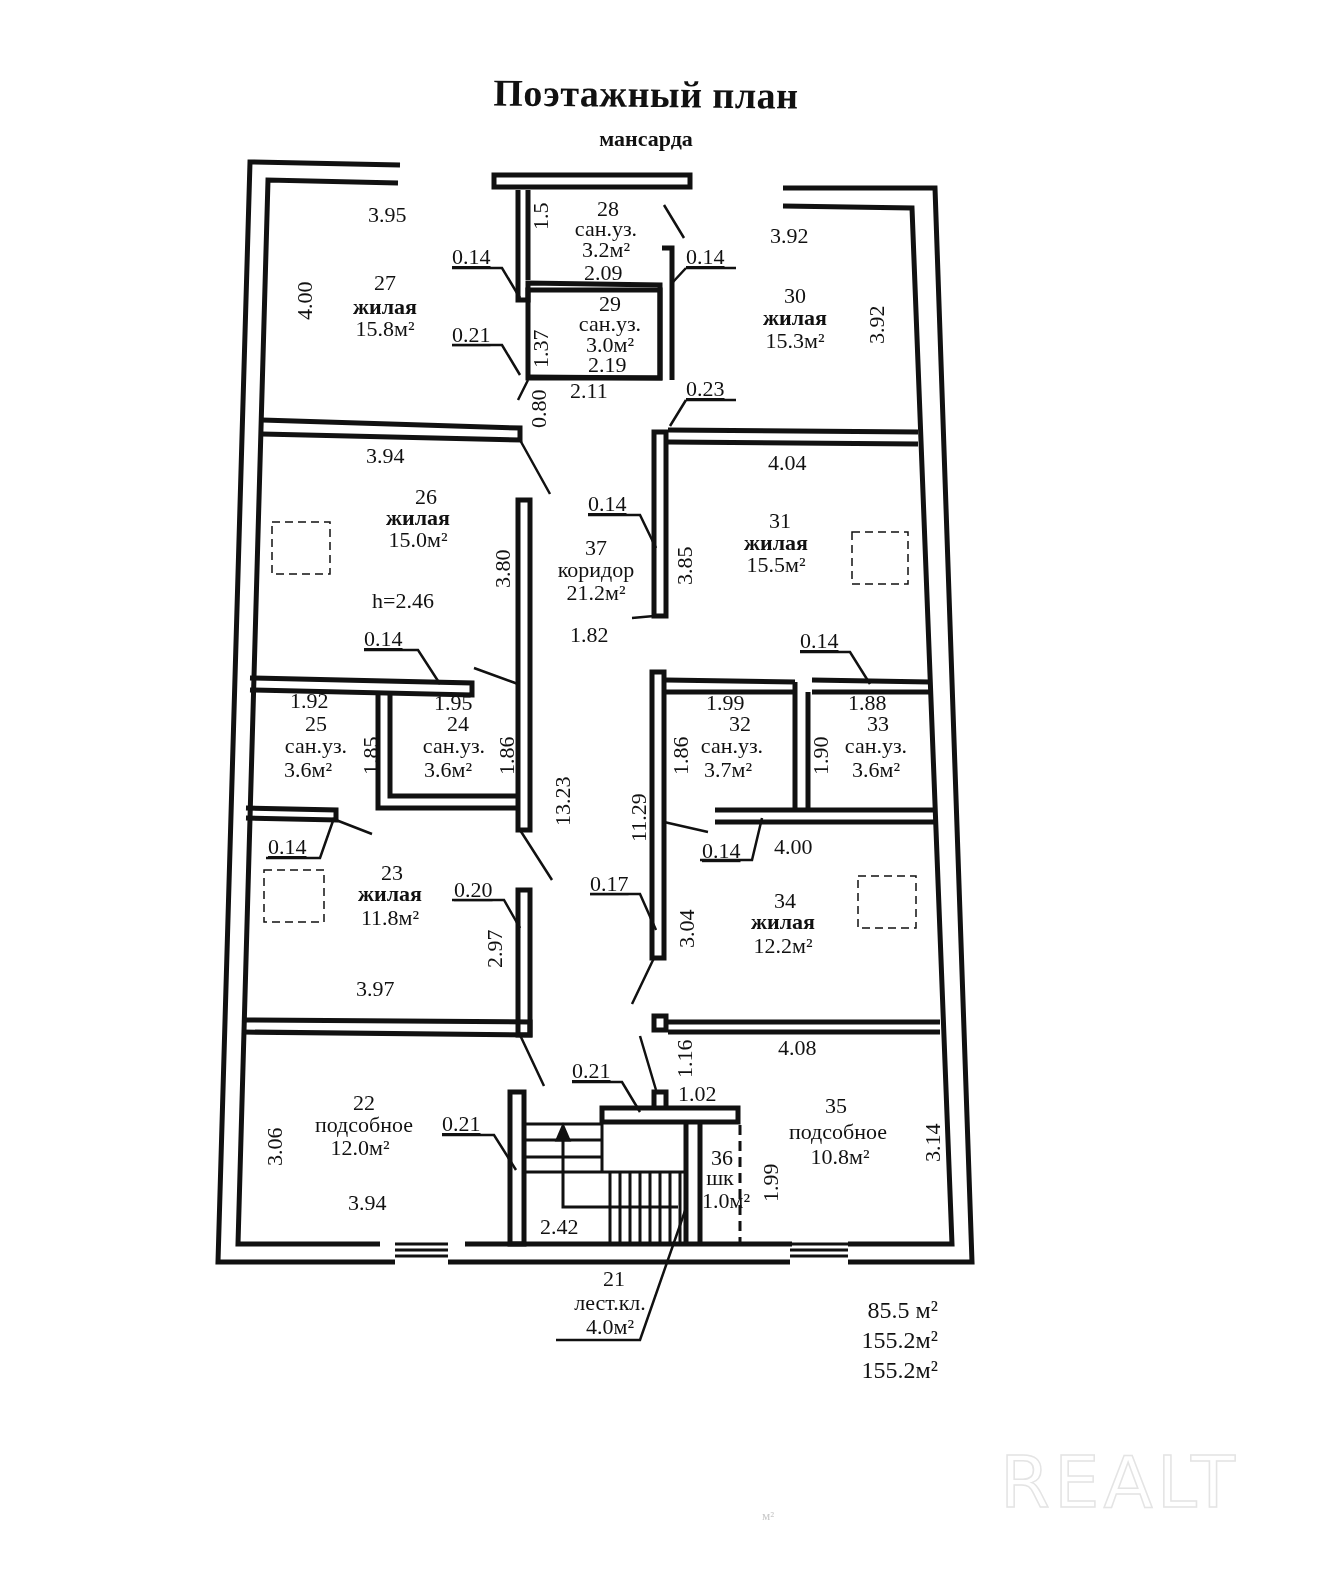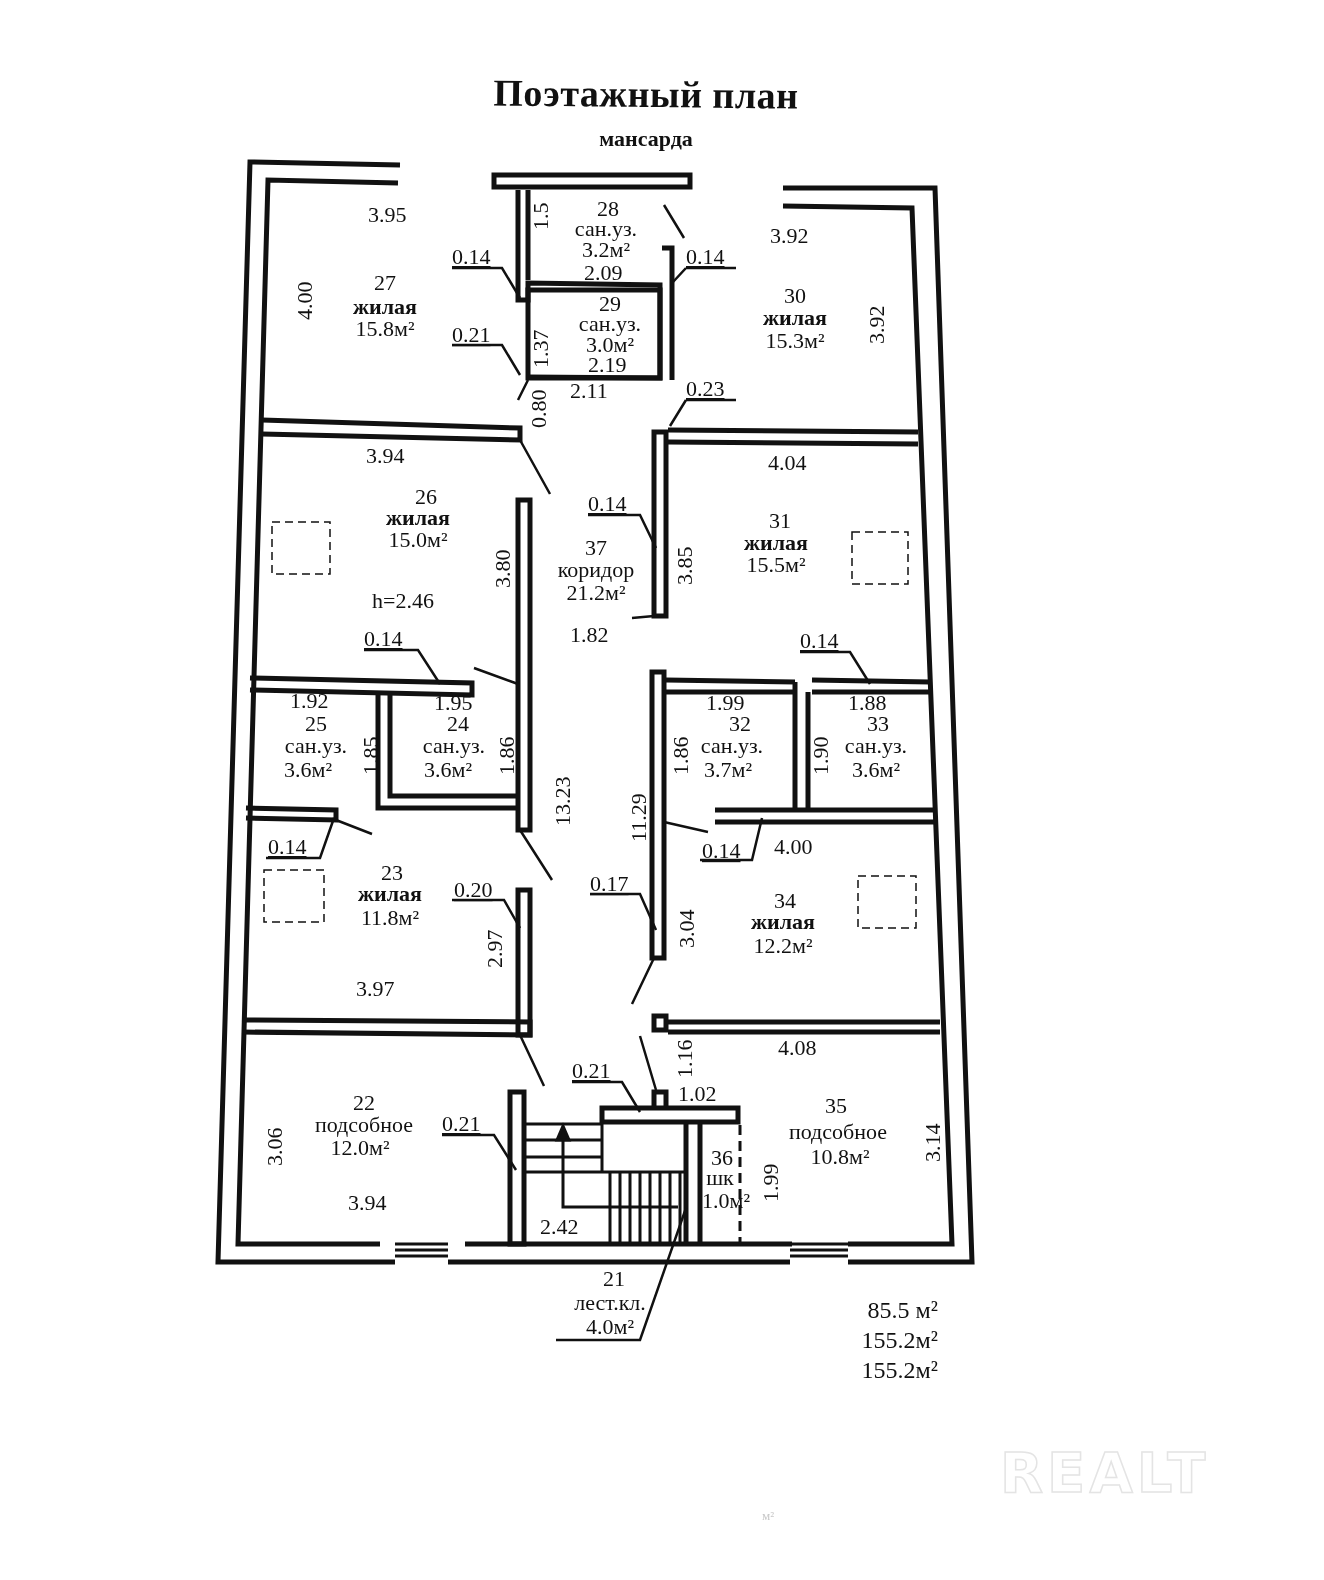--- a/index.html
+++ b/index.html
@@ -5,21 +5,21 @@
   html,body{margin:0;padding:0;background:#ffffff;}
   body{width:1324px;height:1580px;position:relative;overflow:hidden;font-family:"Liberation Serif","DejaVu Serif",serif;color:#111;}
   #plan{position:absolute;left:0;top:0;width:1324px;height:1580px;}
   .title{position:absolute;left:0;width:1324px;text-align:center;}
   #main-title{top:72px;font-size:38px;font-weight:bold;letter-spacing:0.5px;transform:translateX(-16px) rotate(0.6deg);}
   #sub-title{top:126px;font-size:22px;font-weight:bold;transform:translateX(-16px);}
   svg text{font-family:"Liberation Serif","DejaVu Serif",serif;fill:#111;}
   .lbl{font-size:22px;}
   .dim{font-size:22px;}
   .tot{font-size:24px;}
-  #watermark{position:absolute;left:1000px;top:1440px;font-family:"DejaVu Sans",sans-serif;font-size:56px;font-weight:bold;letter-spacing:4px;color:transparent;-webkit-text-stroke:1.5px #e4e4e4;}
+  #watermark{position:absolute;left:1000px;top:1440px;font-family:"DejaVu Sans",sans-serif;font-size:72px;font-weight:normal;letter-spacing:4px;color:transparent;-webkit-text-stroke:1.5px #e4e4e4;}
   #footer-mark{position:absolute;left:762px;top:1508px;font-size:13px;color:#c8c8c8;}
 </style>
 </head>
 <body>
 
 <div id="main-title" class="title">Поэтажный план</div>
 <div id="sub-title" class="title">мансарда</div>
 
 <svg id="plan" viewBox="0 0 1324 1580">
   <g fill="none" stroke="#111" stroke-width="5">

